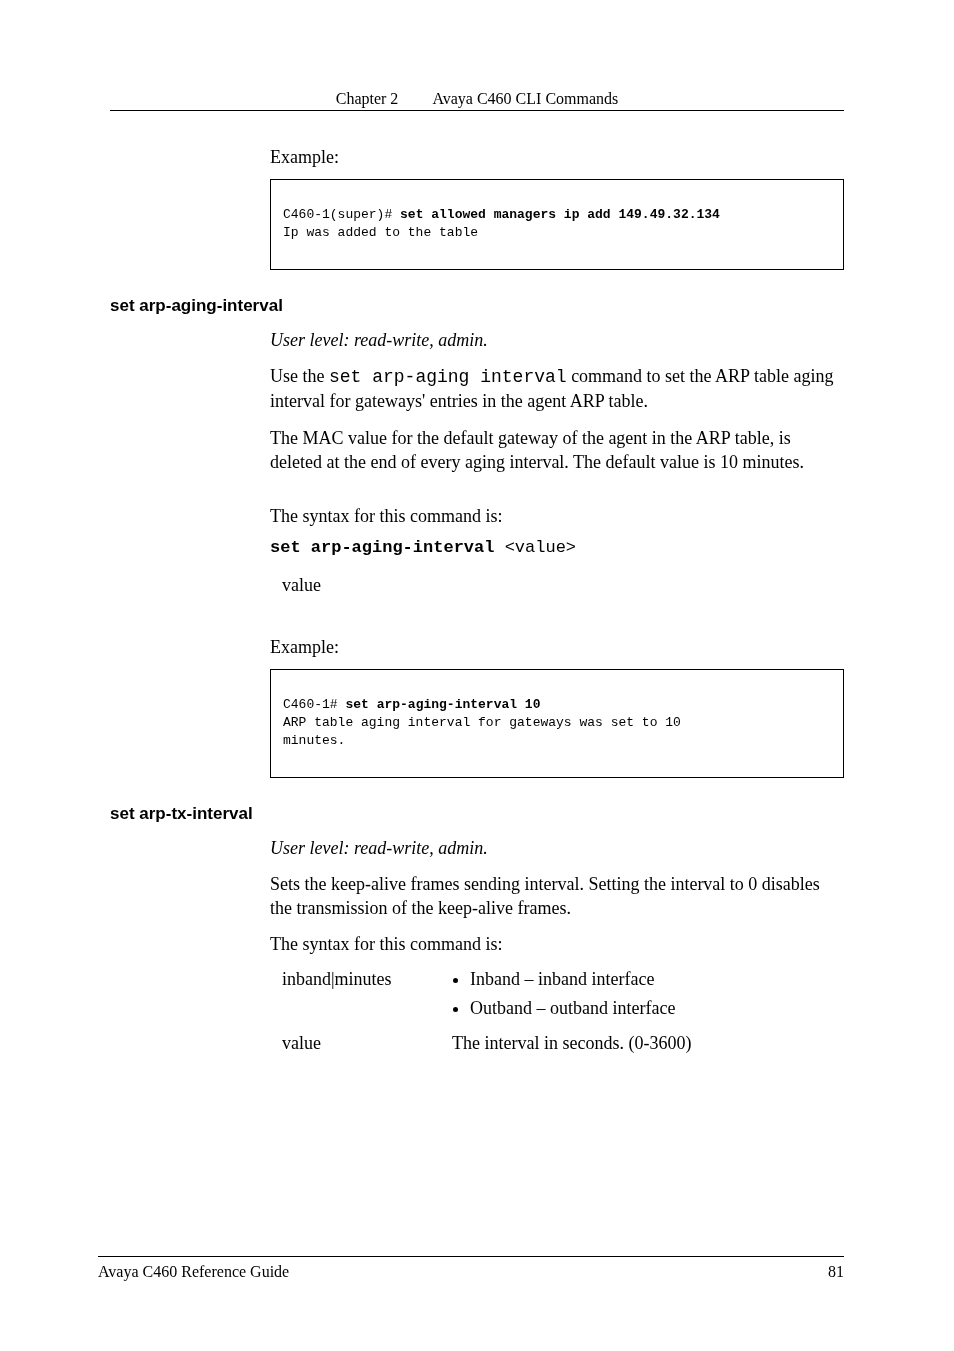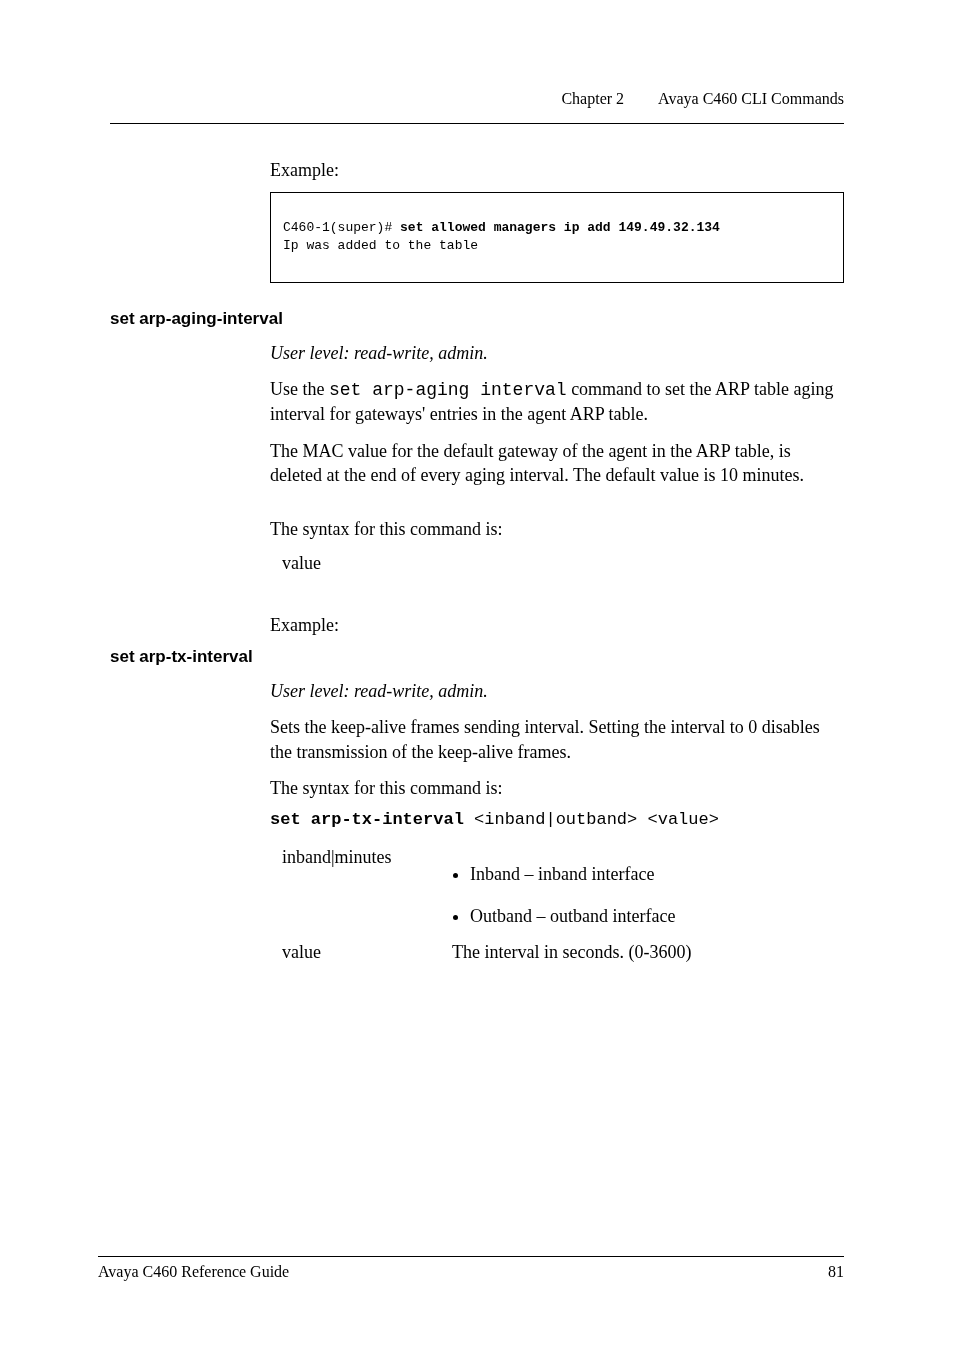--- a/index.html
+++ b/index.html
@@ -12,23 +12,23 @@
     color: #000;
     background: #fff;
     position: relative;
   }
   .page {
     padding: 90px 110px 0 110px;
     box-sizing: border-box;
   }
   .running-head {
     font-size: 16px;
-    text-align: right;
+    text-align: center;
     border-bottom: 1.5px solid #000;
-    padding-bottom: 15px;
+    padding-bottom: 2px;
     margin-bottom: 34px;
   }
   .running-head .gap { display:inline-block; width:34px; }
   .body-col {
     margin-left: 160px;
   }
   .para {
     line-height: 1.35;
     margin: 12px 0 10px 0;
   }
@@ -67,21 +67,21 @@
     flex: 0 0 170px;
   }
   .param-desc {
     flex: 1;
   }
   ul.bullets {
     margin: 0;
     padding-left: 18px;
   }
   ul.bullets li {
-    margin: 17px 0 4px 0;
+    margin: 0 0 4px 0;
   }
   .footer {
     position: absolute;
     left: 98px;
     right: 110px;
     bottom: 70px;
     border-top: 1px solid #000;
     padding-top: 6px;
     font-size: 16px;
     display: flex;
@@ -112,39 +112,42 @@
 
   <div class="body-col">
     <p class="para italic">User level: read-write, admin.</p>
     <p class="para">
       <span>Use the </span><span class="mono">set arp-aging interval</span><span> command to set the ARP table aging interval for gateways' entries in the agent ARP table.</span>
     </p>
     <p class="para">The MAC value for the default gateway of the agent in the ARP table, is deleted at the end of every aging interval. The default value is 10 minutes.</p>
 
     <div class="spacer-sm"></div>
     <p class="para">The syntax for this command is:</p>
+    <div class="syntax"><span class="b">set arp-aging-interval</span><span> &lt;value&gt;</span></div>
 
     <div class="param-row">
       <div class="param-name">value</div>
     </div>
 
     <div class="spacer-md"></div>
     <p class="para">Example:</p>
 
+    <div class="codebox"><span><span>C460-1# </span><span class="b">set arp-aging-interval 10</span></span>
+<span>ARP table aging interval for gateways was set to 10</span>
+<span>minutes.</span></div>
 
   </div>
 
   <div class="section-head">set arp-tx-interval</div>
 
   <div class="body-col">
     <p class="para italic">User level: read-write, admin.</p>
     <p class="para">Sets the keep-alive frames sending interval. Setting the interval to 0 disables the transmission of the keep-alive frames.</p>
 
     <p class="para">The syntax for this command is:</p>
-    <div class="syntax"><span class="b">set arp-tx-interval</span><span> &lt;inband|outband&gt; &lt;value&gt;</span></div>
 
     <div class="param-row">
       <div class="param-name">inband|minutes</div>
       <div class="param-desc">
         <ul class="bullets">
           <li>Inband – inband interface</li>
           <li>Outband – outband interface</li>
         </ul>
       </div>
     </div>

